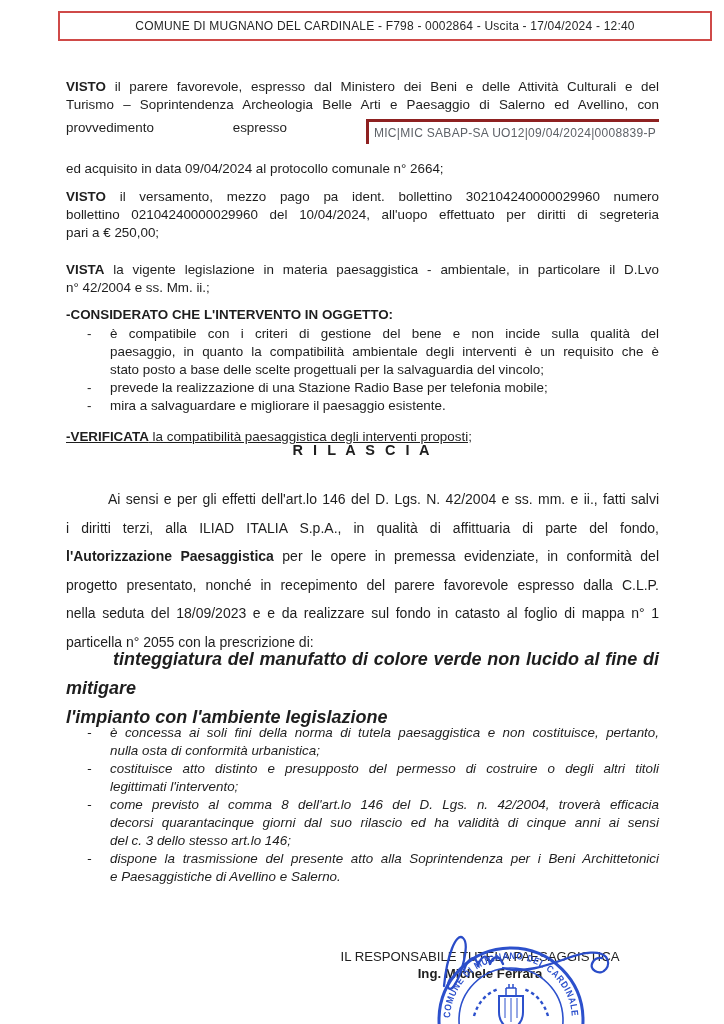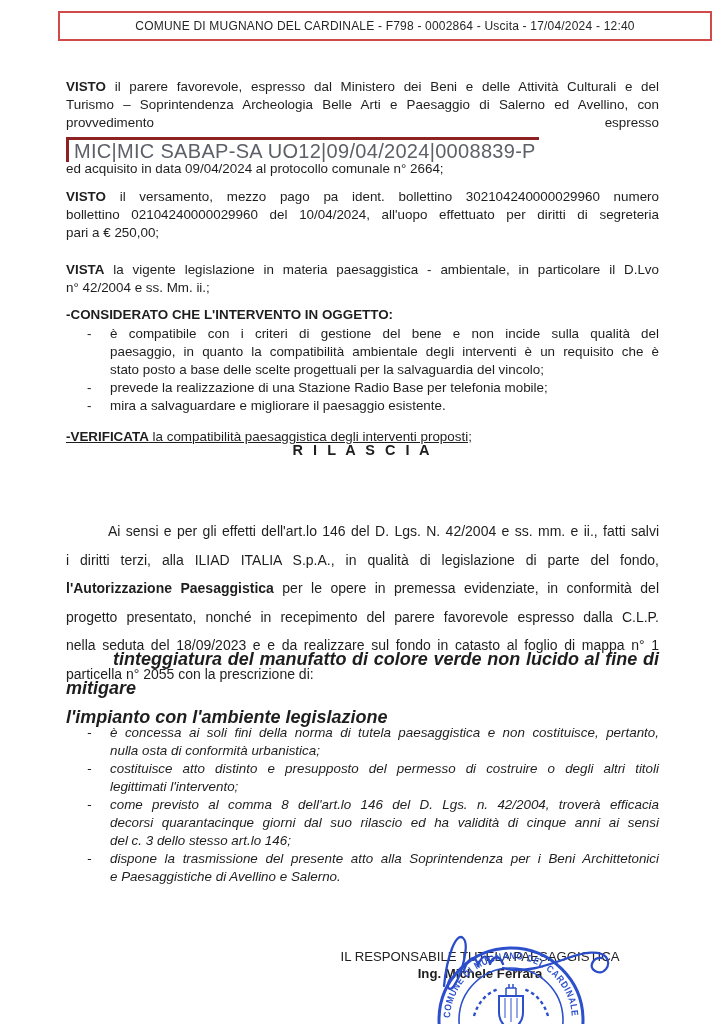--- a/index.html
+++ b/index.html
@@ -21,33 +21,33 @@
   
   .blk { position:absolute; left:66px; width:593px; font-size:13.4px; line-height:18px; }
   .jl  { text-align:justify; text-align-last:justify; }
   .b   { font-weight:bold; }
 
   
   .mic {
     display:inline-block; position:relative; top:5px;
     border-top:3.5px solid #8e2121; border-left:3.5px solid #8e2121;
     padding:1px 3px 0 5px; color:#5d6167;
-    font-size:20px; line-height:21px; letter-spacing:0.3px; white-space:nowrap;
+    font-size:12px; line-height:21px; letter-spacing:0.3px; white-space:nowrap;
   }
 
   
   .center-head { text-align:center; font-weight:bold; font-size:14.5px; letter-spacing:3px; }
 
   
   .bitem { position:relative; padding-left:44px; }
   .bmark { position:absolute; left:21px; top:0; }
   .blist2 .bitem { font-style:italic; }
 
   
-  .wide { font-size:14px; line-height:28.6px;margin-top:32px; }
+  .wide { font-size:14px; line-height:28.6px; }
   .indent42 { text-indent:42px; }
 
   .prescr { font-size:18px; line-height:29px; font-weight:bold; font-style:italic; }
   .indent47 { text-indent:47px; }
 
   
   .sig-block { position:absolute; left:330px; top:901px; width:300px; text-align:center; }
   .sig-title { font-size:13.2px; color:#222;margin-top:48px; }
   .sig-name  { font-size:13.2px; font-weight:bold; margin-top:2px; }
 
@@ -105,21 +105,21 @@
   </div>
 
   <div class="blk" style="top:428px;text-decoration:underline;">
     <span class="b">-VERIFICATA</span><span> la compatibilità paesaggistica degli interventi proposti;</span>
   </div>
 
   <div class="blk center-head" style="top:441px;">R I L A S C I A</div>
 
   <div class="blk wide" style="top:485px;">
     <div class="jl indent42">Ai sensi e per gli effetti dell'art.lo 146 del D. Lgs. N. 42/2004 e ss. mm. e ii., fatti salvi</div>
-    <div class="jl">i diritti terzi, alla ILIAD ITALIA S.p.A., in qualità di legislazione di parte del fondo,</div>
+    <div class="jl">i diritti terzi, alla ILIAD ITALIA S.p.A., in qualità di affittuaria di parte del fondo,</div>
     <div class="jl"><span class="b">l'Autorizzazione Paesaggistica</span><span> per le opere in premessa evidenziate, in conformità del</span></div>
     <div class="jl">progetto presentato, nonché in recepimento del parere favorevole espresso dalla C.L.P.</div>
     <div class="jl">nella seduta del 18/09/2023 e  e da realizzare sul fondo in catasto al foglio di mappa n° 1</div>
     <div>particella n° 2055 con la prescrizione di:</div>
   </div>
 
   <div class="blk prescr" style="top:645px;">
     <div class="jl indent47">tinteggiatura del manufatto di colore verde non lucido al fine di mitigare</div>
     <div>l'impianto  con l'ambiente legislazione</div>
   </div>

